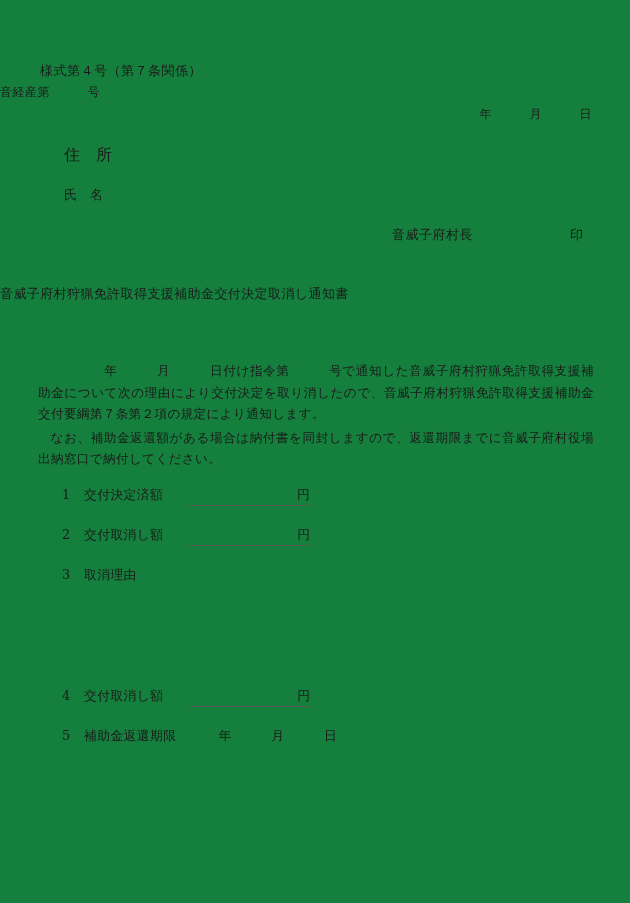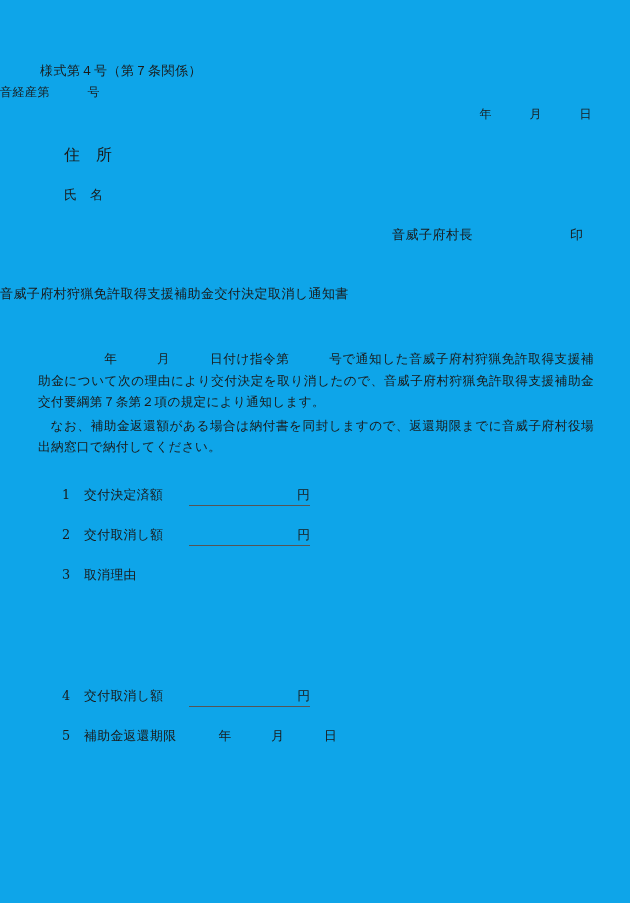--- a/index.html
+++ b/index.html
@@ -9,21 +9,21 @@
     background: #ffffff;
   }
   body {
     font-family: "DejaVu Serif", "Liberation Serif", serif;
     color: #1a1a1a;
   }
   .page {
     position: relative;
     width: 630px;
     height: 903px;
-    background: #0ea5e9;
+    background: #15803d;
     overflow: hidden;
   }
   .abs { position: absolute; white-space: pre; }
 
   
   .form-no {
     left: 40px;
     top: 62px;
     font-size: 13px;
     letter-spacing: 0.5px;
@@ -84,21 +84,21 @@
     top: 285px;
     width: 622px;
     text-align: left;
     font-size: 13px;
     letter-spacing: 0.4px;
   }
 
   
   .body-block {
     left: 38px;
-    top: 348px;
+    top: 360px;
     width: 556px;
     font-size: 12.6px;
     line-height: 21.5px;
     white-space: normal;
     text-align: justify;
     text-justify: inter-character;
     letter-spacing: 0.35px;
   }
   .body-block p { margin: 0; }
   .body-p1 { text-indent: 0; }

